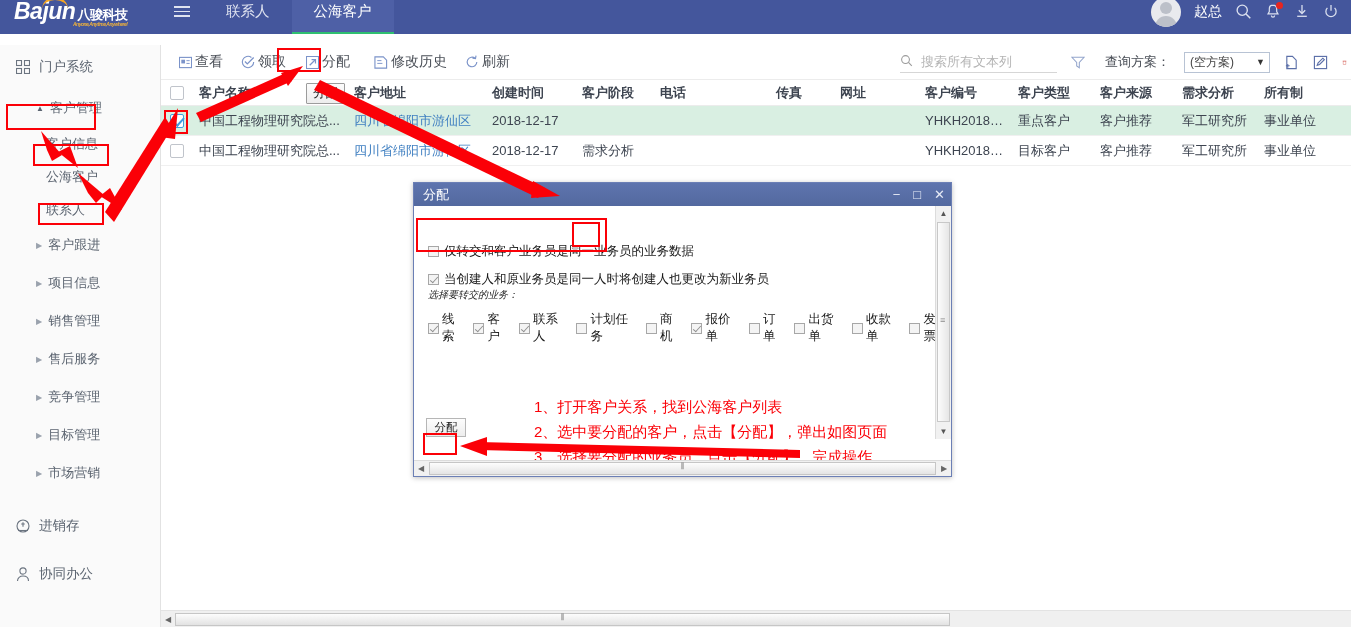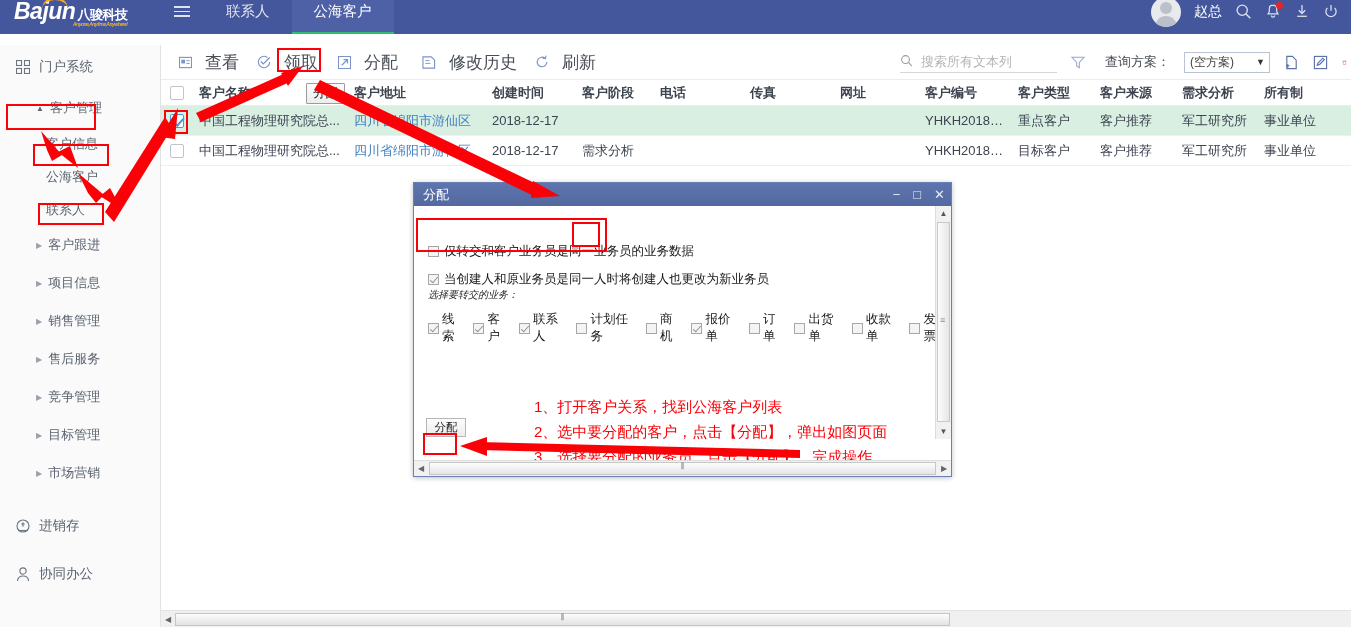--- a/index.html
+++ b/index.html
@@ -87,22 +87,22 @@
   .caret-d { font-size: 8px; color: #5b6470; }
   .ico16 { width: 16px; display:flex; align-items:center; justify-content:center; }
 
   
   .main { position: absolute; left: 161px; top: 45px; width: 1190px; height: 582px; background:#fff; }
   .toolbar {
     height: 35px; display: flex; align-items: center; padding-left: 9px;
     border-bottom: 1px solid #ececec; position: relative;
   }
   .tb-btn {
-    display: flex; align-items: center; gap: 13px; padding: 0 9px; height: 26px;
-    font-size: 17px; color: #4a4f57; cursor: pointer; position:relative;
+    display: flex; align-items: center; gap: 3px; padding: 0 9px; height: 26px;
+    font-size: 14px; color: #4a4f57; cursor: pointer; position:relative;
   }
   .tb-btn .gl { color:#7b93c9; font-size: 13px; display:inline-flex; }
   .search-wrap {
     margin-left: auto; display:flex; align-items:center; gap: 14px; padding-right: 4px;
   }
   .search-box {
     display:flex; align-items:center; gap:6px; width: 157px;
     border-bottom: 1px solid #d6d6d6; height: 22px;
   }
   .search-box input {
@@ -128,21 +128,21 @@
   }
   .trow { height: 30px; display:flex; align-items:center; font-size:13px; color:#3d4450; border-bottom:1px solid #f0f0f0;}
   .trow.sel { background: #d9efe2; }
   .cell { padding: 0 6px; overflow:hidden; white-space:nowrap; text-overflow:ellipsis; }
   .c-chk { width: 32px; display:flex; align-items:center; justify-content:center; flex:none; }
   .c-name { width: 155px; flex:none; }
   .c-addr { width: 138px; flex:none; color:#3f7fc1; }
   .c-time { width: 90px; flex:none; }
   .c-stage{ width: 78px; flex:none; }
   .c-tel  { width: 90px; flex:none; }
-  .c-fax  { width: 90px; flex:none; }
+  .c-fax  { width: 90px; flex:none;text-align:center; }
   .c-web  { width: 85px; flex:none; }
   .c-code { width: 93px; flex:none; }
   .c-type { width: 82px; flex:none; }
   .c-src  { width: 82px; flex:none; }
   .c-ind  { width: 82px; flex:none; }
   .c-own  { width: 82px; flex:none; }
   .chkbox {
     width: 14px; height: 14px; border:1px solid #c0c4cb; background:#fff;
     border-radius: 2px; display:inline-block;
   }

